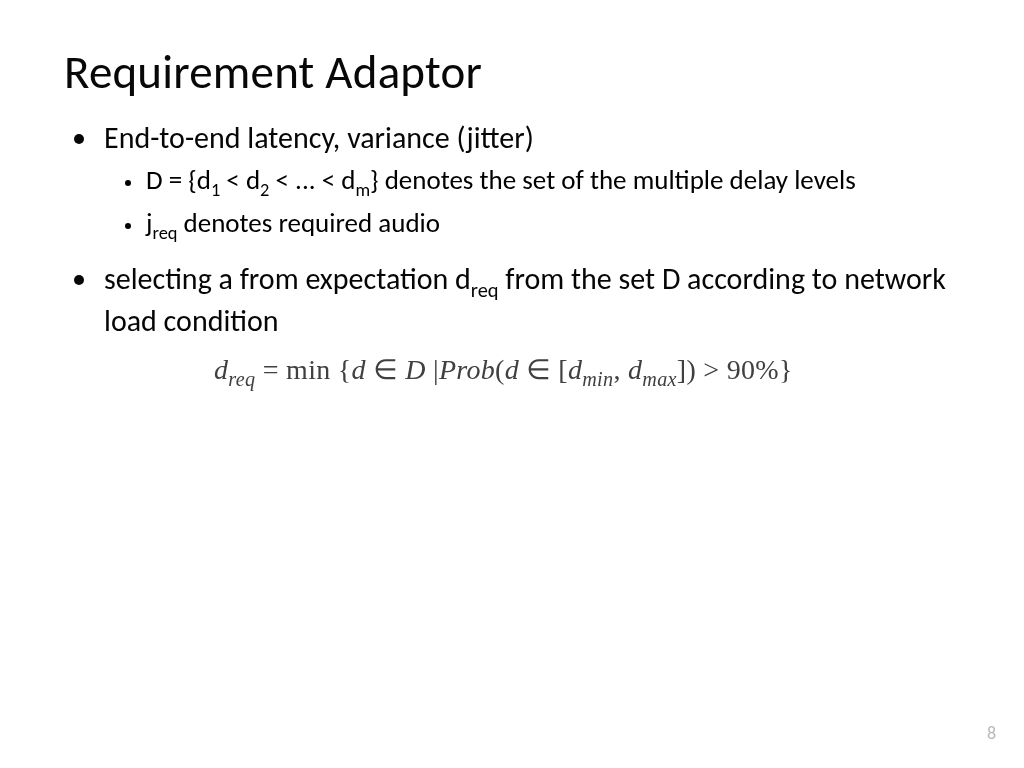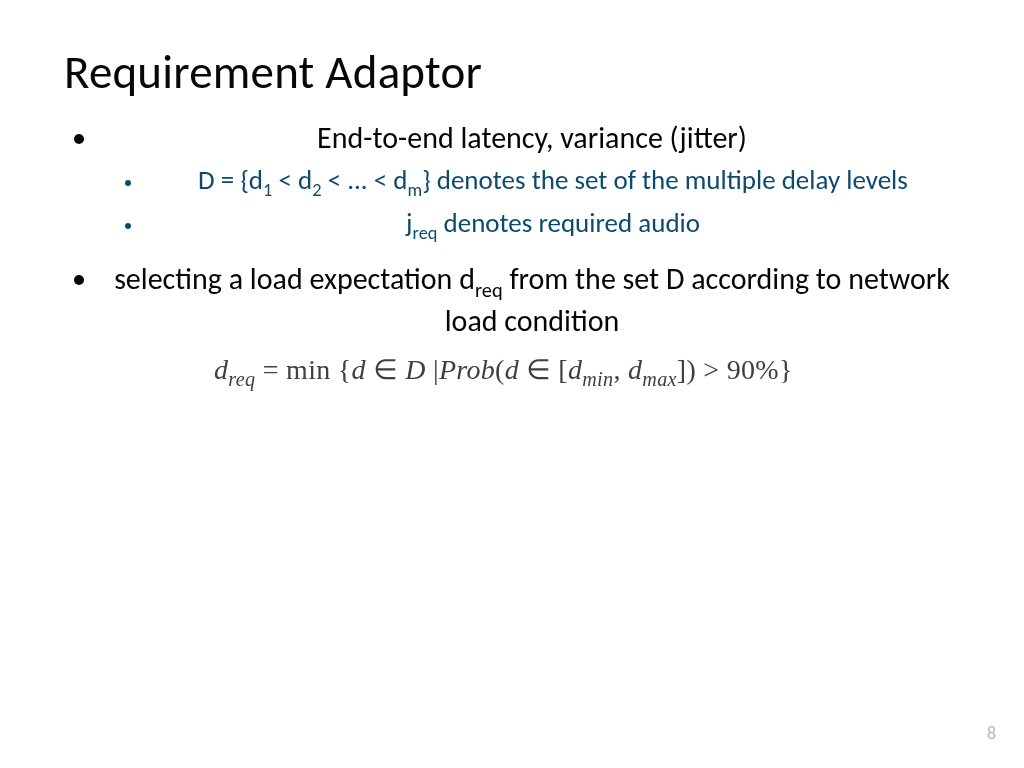--- a/index.html
+++ b/index.html
@@ -31,31 +31,30 @@
     margin: 0;
     padding: 0 0 0 36px;
     list-style: disc;
   }
   ul.top > li {
     font-size: 30px;
     line-height: 1.28;
     color: #060606;
     margin: 0 0 6px 0;
     padding-left: 4px;
-    text-align: center;
   }
   ul.sub {
     margin: 6px 0 16px 0;
     padding: 0 0 0 40px;
     list-style: disc;
   }
   ul.sub > li {
     font-size: 27px;
     line-height: 1.26;
-    color: #0c4a6e;
+    color: #000000;
     margin: 0 0 4px 0;
     padding-left: 2px;
   }
   ul.sub > li::marker {
     font-size: 20px;
   }
   .subsc {
     font-size: 0.68em;
     vertical-align: sub;
     position: relative;
@@ -102,21 +101,21 @@
         <li>
           <span>D = {d</span><span class="subsc">1</span><span> &lt; d</span><span class="subsc">2</span><span> &lt; ... &lt; d</span><span class="subsc">m</span><span>} denotes the set of the multiple delay levels</span>
         </li>
         <li>
           <span>j</span><span class="subsc">req</span><span> denotes required audio</span>
         </li>
       </ul>
     </li>
 
     <li>
-      <span>selecting a load expectation d</span><span class="subsc">req</span><span> from the set D according to network load condition</span>
+      <span>selecting a from expectation d</span><span class="subsc">req</span><span> from the set D according to network load condition</span>
     </li>
 
   </ul>
 
   <div class="equation">
     <span>d</span><span class="esub">req</span><span class="up"> = </span><span class="up">min</span><span class="up"> {</span><span>d </span><span class="up"> ∈ </span><span> D </span><span class="up"> |</span><span>Prob</span><span class="up">(</span><span>d </span><span class="up"> ∈ </span><span class="up">[</span><span>d</span><span class="esub">min</span><span class="up">,  </span><span>d</span><span class="esub">max</span><span class="up">]</span><span class="up">)</span><span class="up"> &gt; </span><span class="up">90%</span><span class="up">}</span>
   </div>
 
   <div class="page-num">8</div>
 

